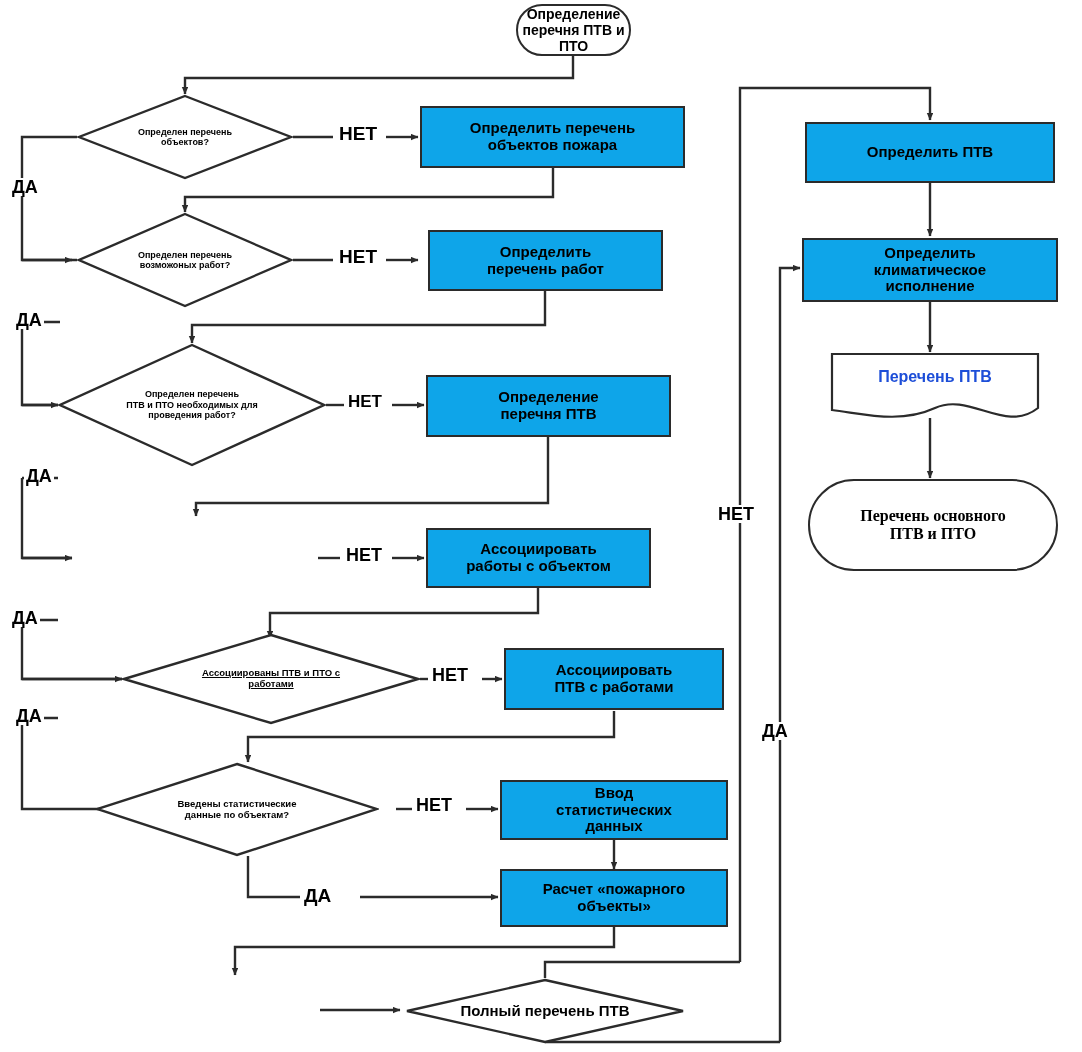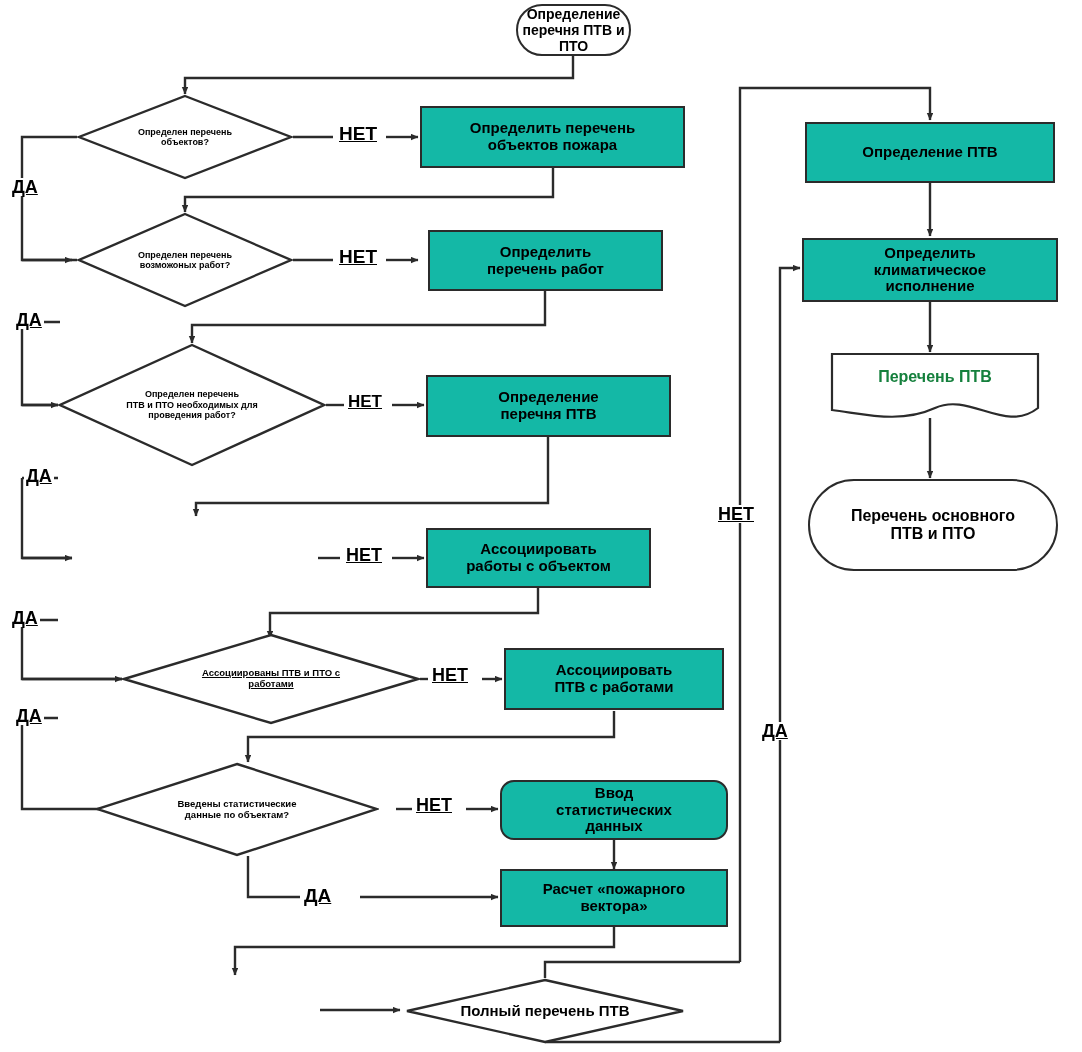--- a/index.html
+++ b/index.html
@@ -1,34 +1,34 @@
 <!DOCTYPE html>
 <html><head>
 <meta charset="utf-8">
 <style>
   html,body{margin:0;padding:0;background:#ffffff;}
   body{font-family:"Liberation Sans",sans-serif;}
   #canvas{position:relative;width:1082px;height:1052px;background:#fff;overflow:hidden;padding-left:44px;}
   svg#wires{position:absolute;left:0;top:0;width:1082px;height:1052px;}
 
   .node{position:absolute;box-sizing:border-box;display:flex;align-items:center;justify-content:center;text-align:center;color:#000;}
-  .proc{border:2px solid #2b2b2b;background:#14b8a6;font-weight:bold;line-height:1.12;}
+  .proc{border:2px solid #2b2b2b;background:#0ea5e9;font-weight:bold;line-height:1.12;}
   .term{border:2px solid #2b2b2b;background:#fff;border-radius:999px;font-weight:bold;line-height:1.15;}
   .diamond-wrap{position:absolute;}
   .diamond-wrap svg{position:absolute;left:0;top:0;}
   .diamond-label{position:absolute;left:0;top:0;width:100%;height:100%;
       display:flex;align-items:center;justify-content:center;text-align:center;
       font-weight:bold;line-height:1.15;color:#000;}
   .doc{position:absolute;}
   .doc svg{position:absolute;left:0;top:0;}
   .doc-label{position:absolute;left:0;top:0;width:100%;height:100%;
       display:flex;align-items:flex-start;justify-content:center;text-align:center;
-      font-weight:bold;color:#15803d;padding-top:16px;box-sizing:border-box;}
+      font-weight:bold;color:#1d4ed8;padding-top:16px;box-sizing:border-box;}
   .edge-label{position:absolute;font-weight:bold;color:#000;background:#fff;
-      padding:0 2px;line-height:1;white-space:nowrap;text-decoration:underline;}
+      padding:0 2px;line-height:1;white-space:nowrap;}
 </style>
 </head>
 <body>
 
 <div id="canvas">
 
   <svg id="wires" viewBox="0 0 1082 1052">
     <defs>
       <marker id="ah" markerWidth="9" markerHeight="9" refX="7.5" refY="3.4" orient="auto" markerUnits="userSpaceOnUse">
         <path d="M0,0 L8,3.4 L0,6.8 z" fill="#2b2b2b"></path>
@@ -184,62 +184,62 @@
   <div class="diamond-wrap" style="left:95px;top:762px;width:284px;height:95px;">
     <svg width="284" height="95" viewBox="0 0 284 95">
       <polygon points="142,2 282,47 142,93 2,47" fill="#fff" stroke="#2b2b2b" stroke-width="2.4"></polygon>
     </svg>
     <div class="diamond-label" style="font-size:9.5px;padding:0 28px;box-sizing:border-box;">
       <span style="white-space:pre-line;">Введены статистические
 данные по объектам?</span>
     </div>
   </div>
 
-  <div class="node proc" style="left:500px;top:780px;width:228px;height:60px;font-size:15px;border-radius:14px;">
+  <div class="node proc" style="left:500px;top:780px;width:228px;height:60px;font-size:15px;">
     <span style="white-space:pre-line;">Ввод
 статистических
 данных</span>
   </div>
 
   <div class="node proc" style="left:500px;top:869px;width:228px;height:58px;font-size:15px;">
     <span style="white-space:pre-line;">Расчет «пожарного
-вектора»</span>
+объекты»</span>
   </div>
 
 
   <div class="diamond-wrap" style="left:405px;top:978px;width:280px;height:66px;">
     <svg width="280" height="66" viewBox="0 0 280 66">
       <polygon points="140,2 278,33 140,64 2,33" fill="#fff" stroke="#2b2b2b" stroke-width="2.4"></polygon>
     </svg>
     <div class="diamond-label" style="font-size:15px;padding:0 20px;box-sizing:border-box;">
       <span style="white-space:pre-line;">Полный перечень ПТВ</span>
     </div>
   </div>
 
   <div class="node proc" style="left:805px;top:122px;width:250px;height:61px;font-size:15px;">
-    <span style="white-space:pre-line;">Определение ПТВ</span>
+    <span style="white-space:pre-line;">Определить ПТВ</span>
   </div>
 
   <div class="node proc" style="left:802px;top:238px;width:256px;height:64px;font-size:15px;">
     <span style="white-space:pre-line;">Определить
 климатическое
 исполнение</span>
   </div>
 
   <div class="doc" style="left:830px;top:352px;width:210px;height:76px;">
     <svg width="210" height="76" viewBox="0 0 210 76">
       <path d="M2,2 L208,2 L208,56 C175,82 140,40 105,56 C70,72 35,62 2,58 Z" fill="#fff" stroke="#2b2b2b" stroke-width="2.2"></path>
     </svg>
     <div class="doc-label" style="font-size:16px;">
       <span style="white-space:pre-line;">Перечень ПТВ</span>
     </div>
   </div>
 
   <div class="node term" style="left:808px;top:479px;width:250px;height:92px;font-size:16px;">
-    <span style="white-space:pre-line;">Перечень основного
+    <span style="white-space:pre-line;font-family:Liberation Serif, serif;">Перечень основного
 ПТВ и ПТО</span>
   </div>
 
   <div class="edge-label" style="left:337px;top:124px;font-size:19px;">НЕТ</div>
   <div class="edge-label" style="left:337px;top:247px;font-size:19px;">НЕТ</div>
   <div class="edge-label" style="left:346px;top:393px;font-size:17px;">НЕТ</div>
   <div class="edge-label" style="left:344px;top:546px;font-size:18px;">НЕТ</div>
   <div class="edge-label" style="left:430px;top:666px;font-size:18px;">НЕТ</div>
   <div class="edge-label" style="left:414px;top:796px;font-size:18px;">НЕТ</div>
   <div class="edge-label" style="left:716px;top:505px;font-size:18px;">НЕТ</div>

